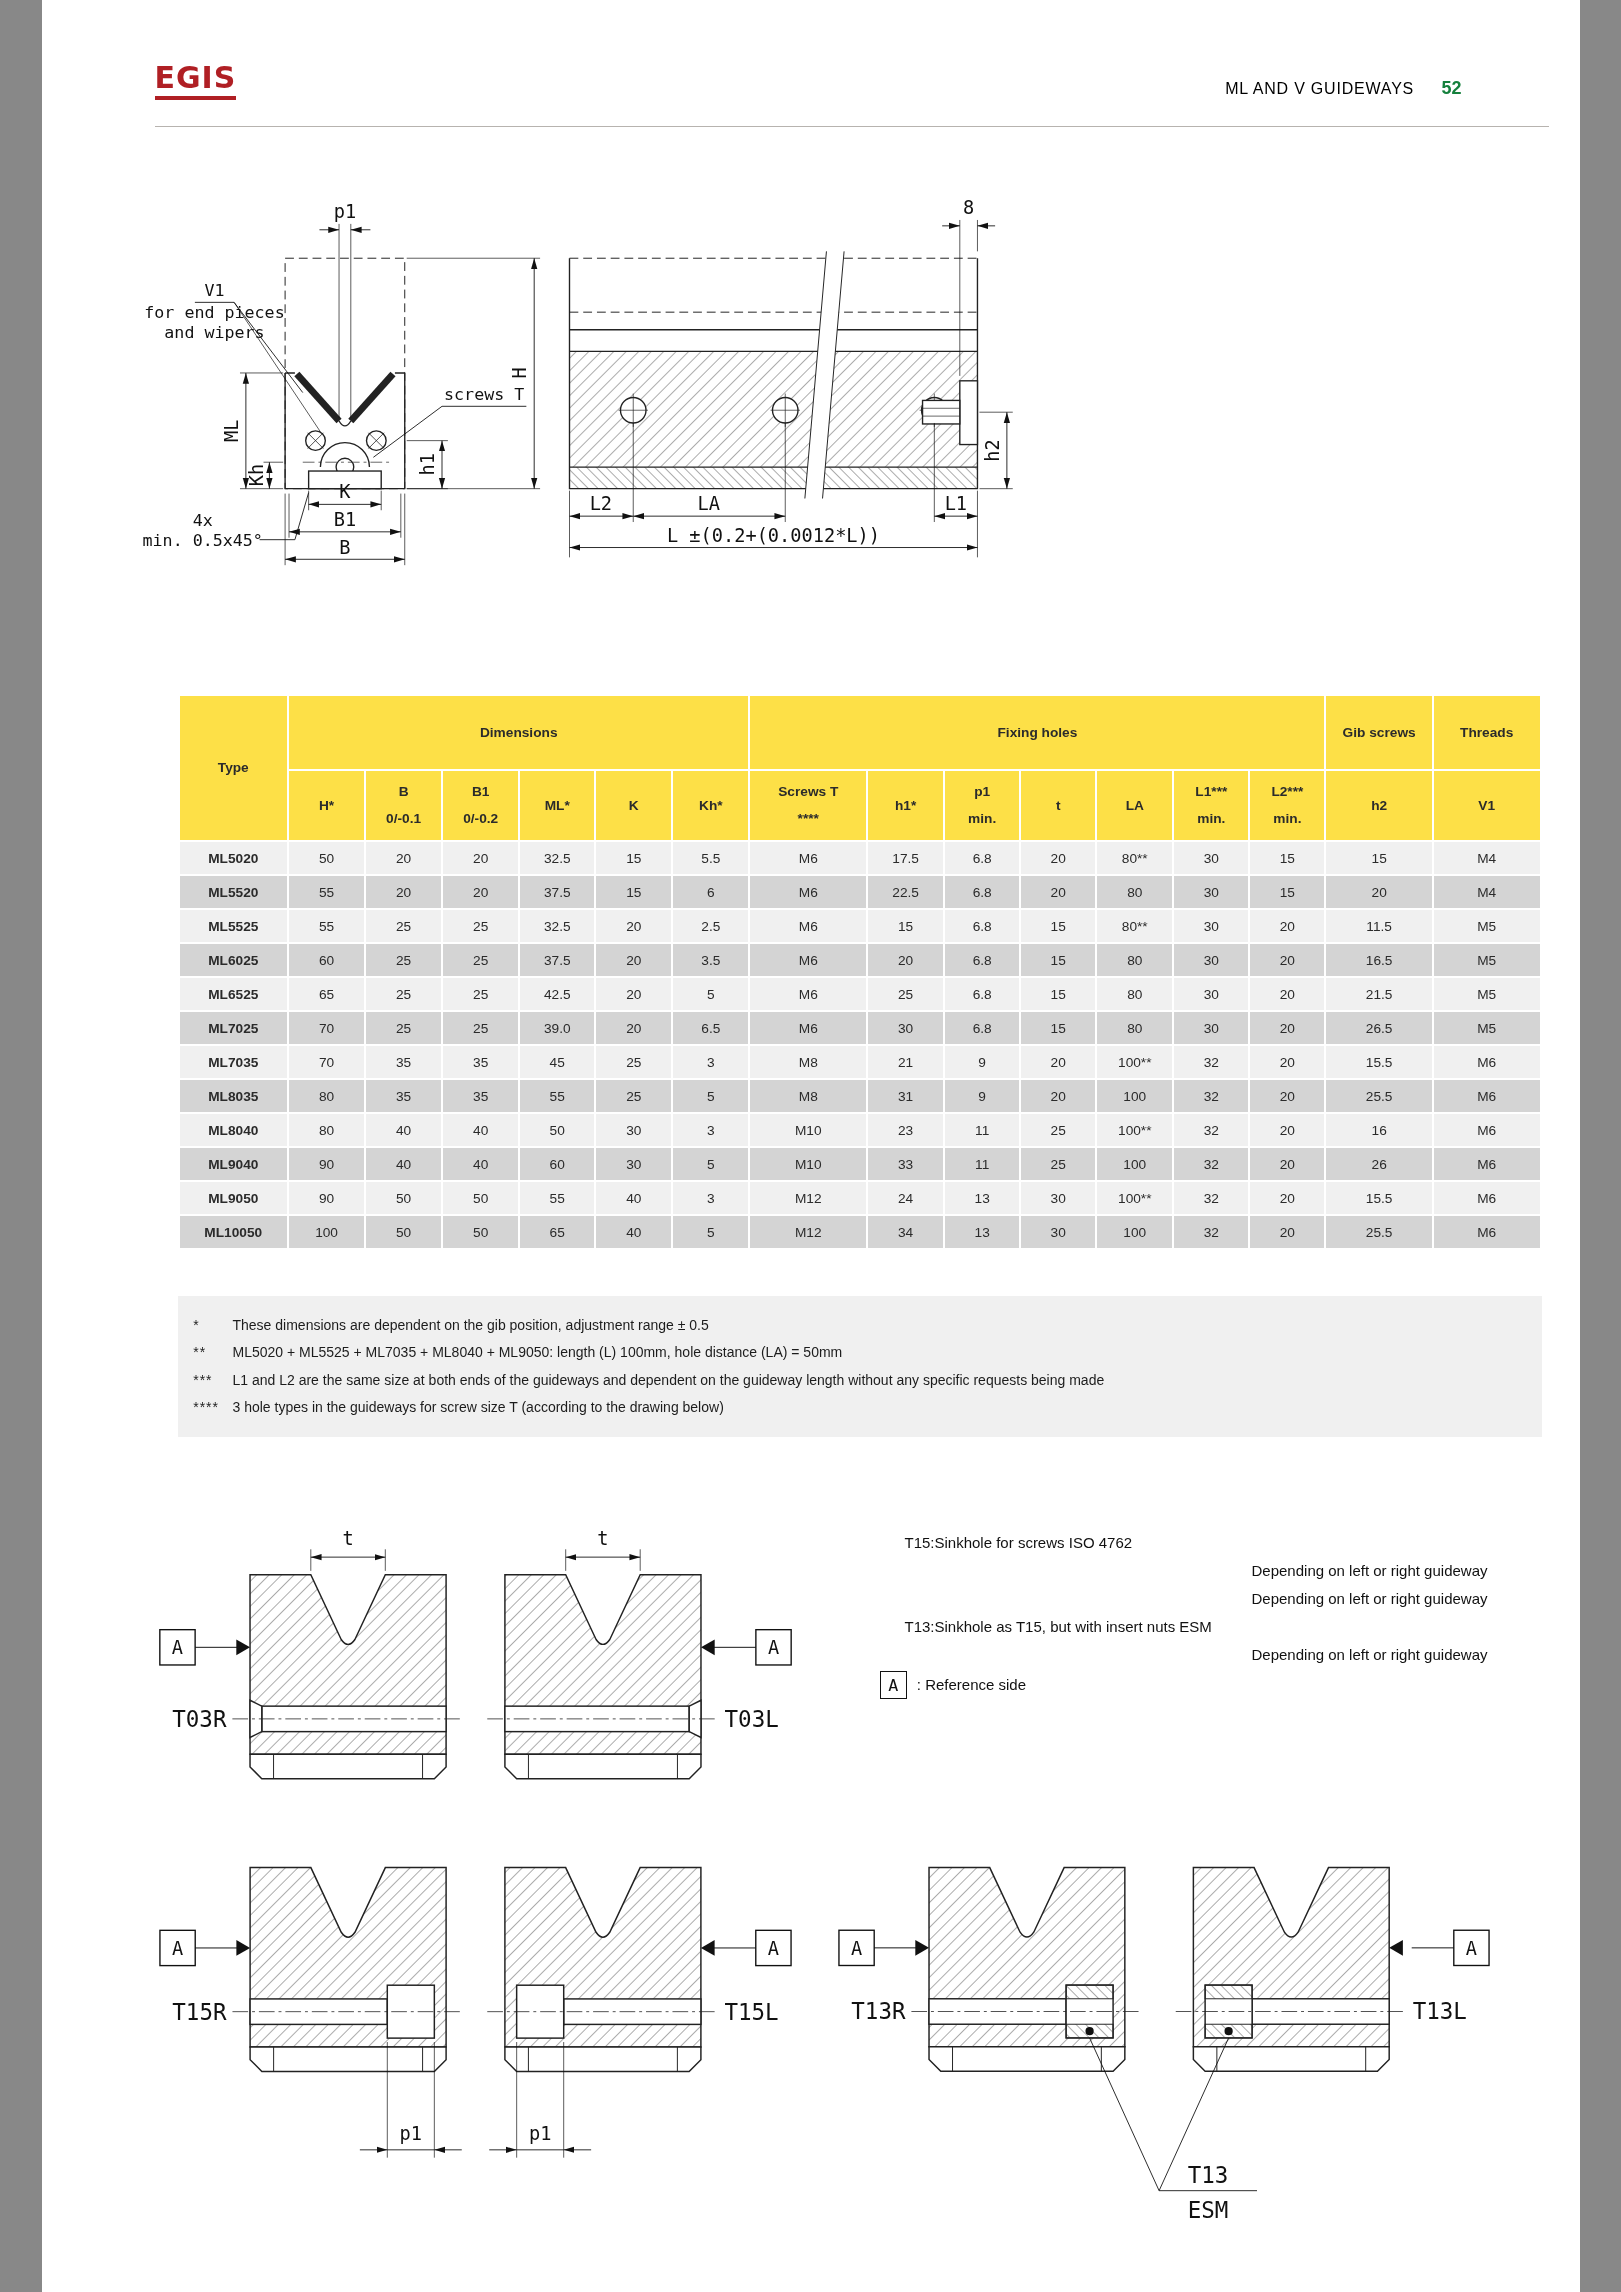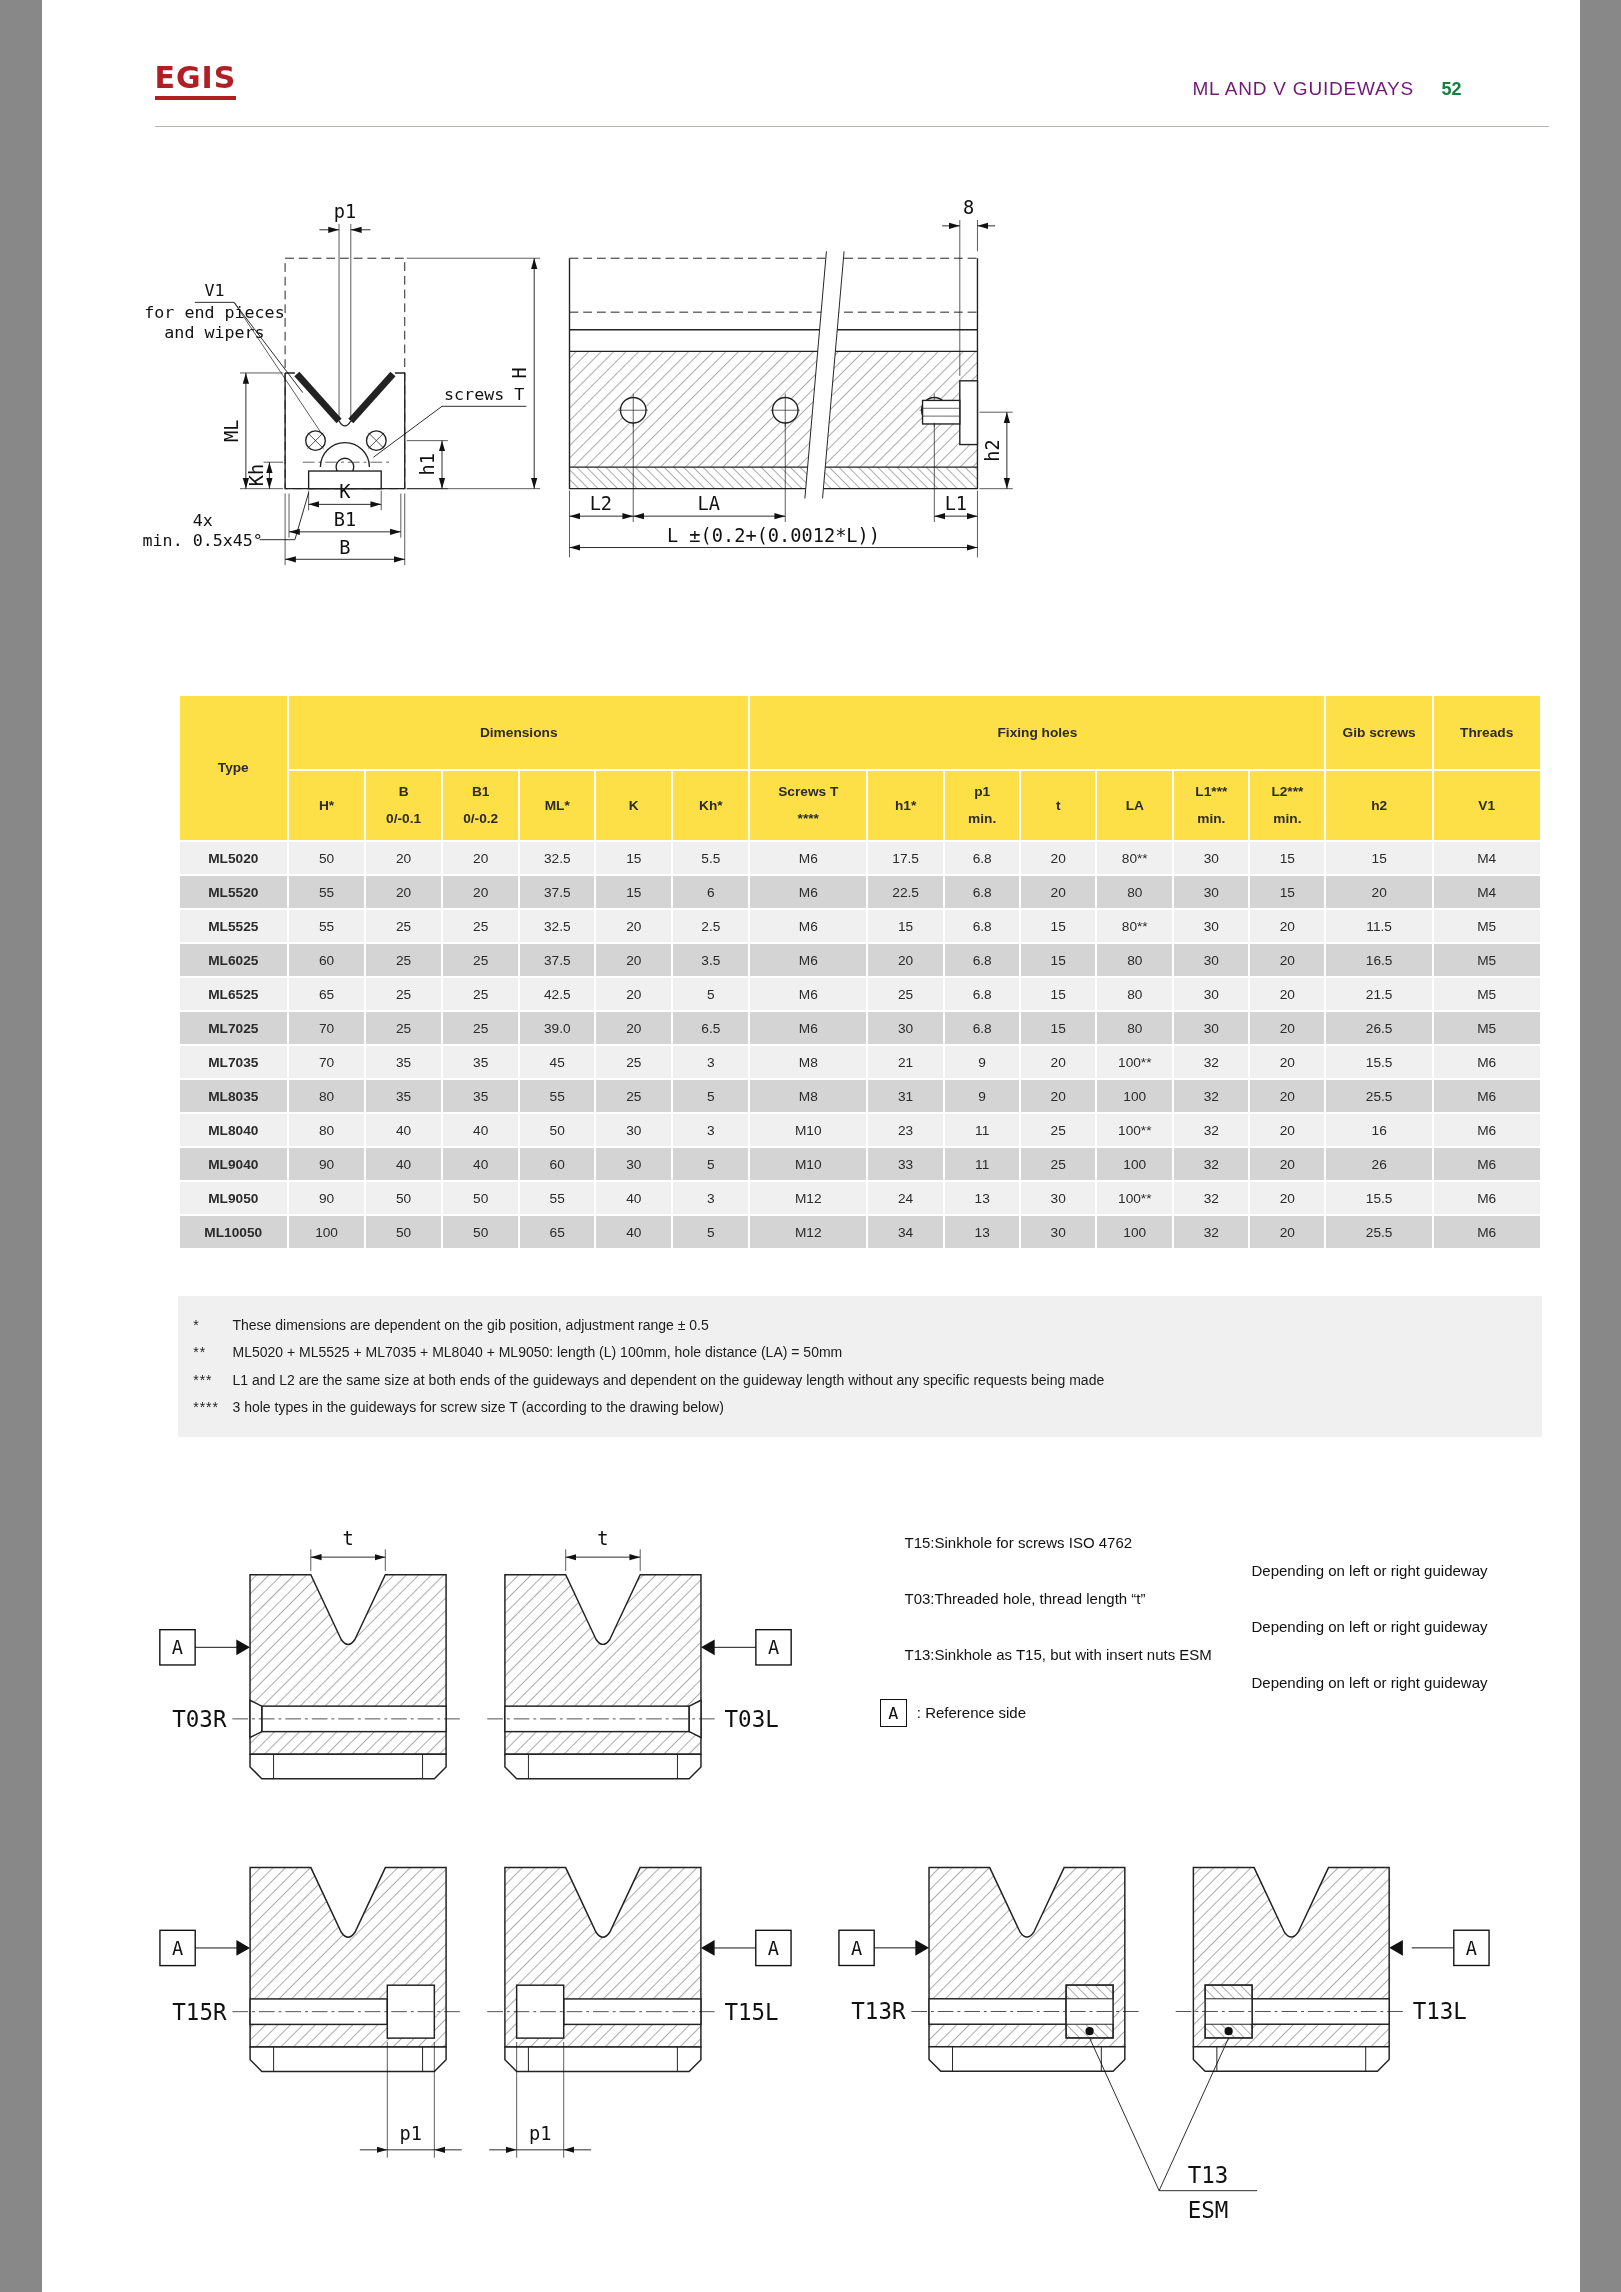--- a/index.html
+++ b/index.html
@@ -4,21 +4,21 @@
 <style>
   html,body{margin:0;padding:0;background:#888;}
   .page{position:relative;width:1538px;height:2293px;background:#ffffff;margin:0 auto;
         font-family:"Liberation Sans",sans-serif;color:#2b2b2b;overflow:hidden;}
   
   .logo{position:absolute;left:113px;top:63px;}
   .logo-text{display:inline-block;color:#b01f24;font-family:"DejaVu Sans",sans-serif;
              font-weight:900;font-size:30px;letter-spacing:1px;line-height:1;
              border-bottom:4.9px solid #b01f24;padding-bottom:2.9px;}
   .head-right{position:absolute;right:118px;top:78px;display:flex;align-items:baseline;gap:27.4px;}
-  .head-section{font-size:19px;letter-spacing:0.8px;color:#701a75;padding-left:48px;}
+  .head-section{font-size:16px;letter-spacing:0.8px;color:#000000;padding-left:48px;}
   .head-page{font-size:18px;font-weight:bold;color:#15803d;}
   .rule{position:absolute;left:113px;top:126px;width:1394px;height:1px;background:#b7b3af;}
   
   svg{position:absolute;overflow:visible;}
   svg text{font-family:"DejaVu Sans Mono",monospace;fill:#111;}
   .dimtxt{font-size:19px;}
   .smalltxt{font-size:17px;}
   .viewlbl{font-size:23px;}
   
   .tablewrap{position:absolute;left:136px;top:694px;}
@@ -551,24 +551,20 @@
       </g>
     </g>
   </svg>
 
   <div class="holetypes">
     <div class="ht-row">
       <span class="ht-code">T15:</span>
       <span>Sinkhole for screws ISO 4762</span>
     </div>
     <div class="ht-sub">Depending on left or right guideway</div>
-    <div class="ht-row">
-      <span class="ht-code">T03:</span>
-      <span>Threaded hole, thread length “t”</span>
-    </div>
     <div class="ht-sub">Depending on left or right guideway</div>
     <div class="ht-row">
       <span class="ht-code">T13:</span>
       <span>Sinkhole as T15, but with insert nuts ESM</span>
     </div>
     <div class="ht-sub">Depending on left or right guideway</div>
     <div class="ht-ref">
       <span class="ht-refbox">A</span>
       <span>:  Reference side</span>
     </div>

